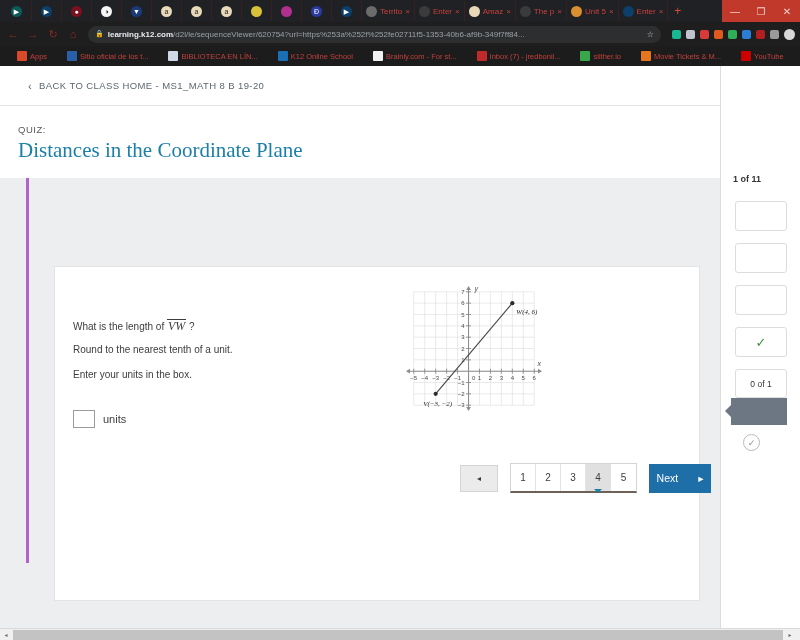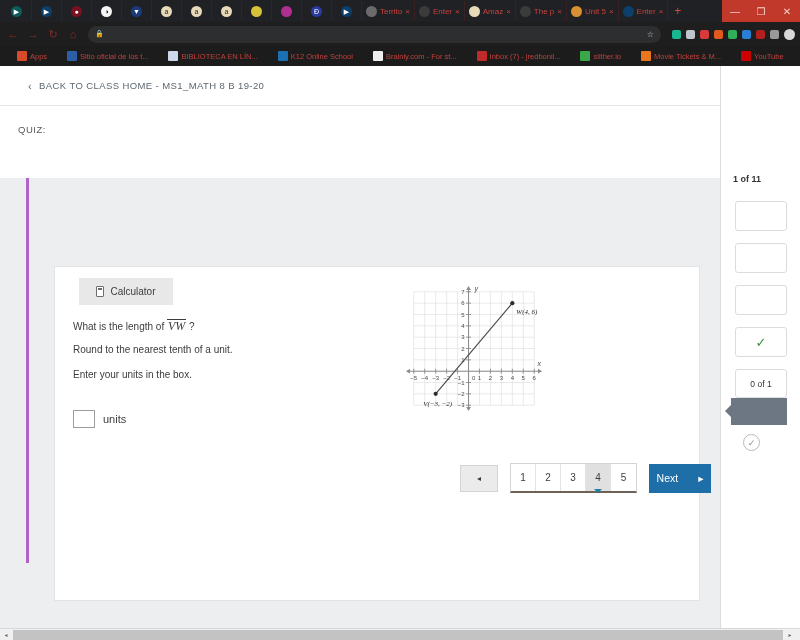--- a/index.html
+++ b/index.html
@@ -323,20 +323,21 @@
   </div>
 
   <div id="nav-bar">
     <div class="nav-icon">←</div>
     <div class="nav-icon">→</div>
     <div class="nav-icon">↻</div>
     <div class="nav-icon">⌂</div>
 
     <div id="omnibox">
       <span id="lock-icon">🔒</span>
+      <span id="url-text"><b>learning.k12.com</b>/d2l/le/sequenceViewer/620754?url=https%253a%252f%252fe02711f5-1353-40b6-af9b-349f7ff84...</span>
       <span id="star-icon">☆</span>
     </div>
 
     <div id="ext-icons">
         <div class="ext-dot" style="background: rgb(24, 184, 147);"></div>
         <div class="ext-dot" style="background: rgb(191, 196, 204);"></div>
         <div class="ext-dot" style="background: rgb(216, 58, 58);"></div>
         <div class="ext-dot" style="background: rgb(224, 90, 30);"></div>
         <div class="ext-dot" style="background: rgb(47, 175, 90);"></div>
         <div class="ext-dot" style="background: rgb(42, 127, 212);"></div>
@@ -391,31 +392,28 @@
   <div id="page-header">
     <div id="back-link">
       <span id="back-chevron">‹</span>
       <span>BACK TO CLASS HOME - MS1_MATH 8 B 19-20</span>
     </div>
     <div id="panel-toggle"></div>
   </div>
 
   <div id="title-block">
     <div id="quiz-eyebrow">QUIZ:</div>
+    <div id="quiz-title">Distances in the Coordinate Plane</div>
   </div>
 
   <div id="content-area">
     <div id="accent-bar"></div>
 
     <div id="question-card">
 
-      <div id="calculator-btn">
-        <span id="calc-glyph"></span>
-        <span id="calc-label">Calculator</span>
-      </div>
 
       <div class="q-line" id="q-line-1">
         <span>What is the length of</span>
         <span class="overline">VW</span>
         <span>?</span>
       </div>
       <div class="q-line" id="q-line-2">Round to the nearest tenth of a unit.</div>
       <div class="q-line" id="q-line-3">Enter your units in the box.</div>
 
       <div id="answer-row">

